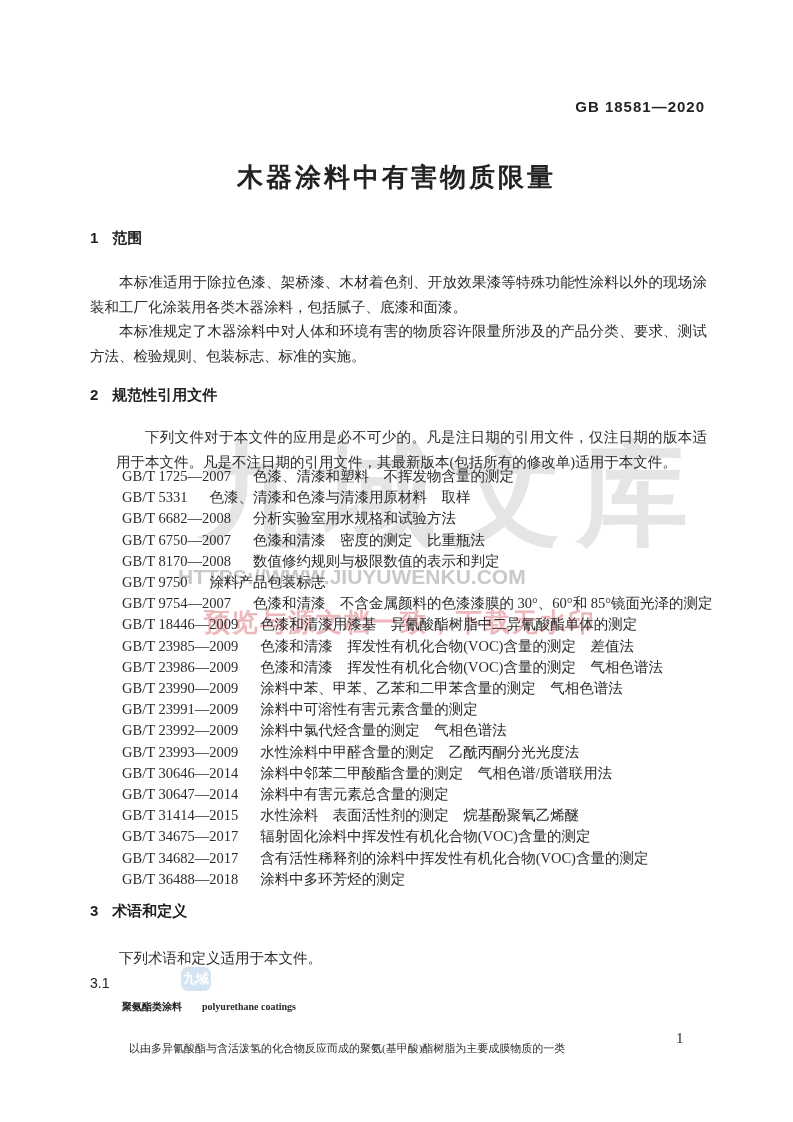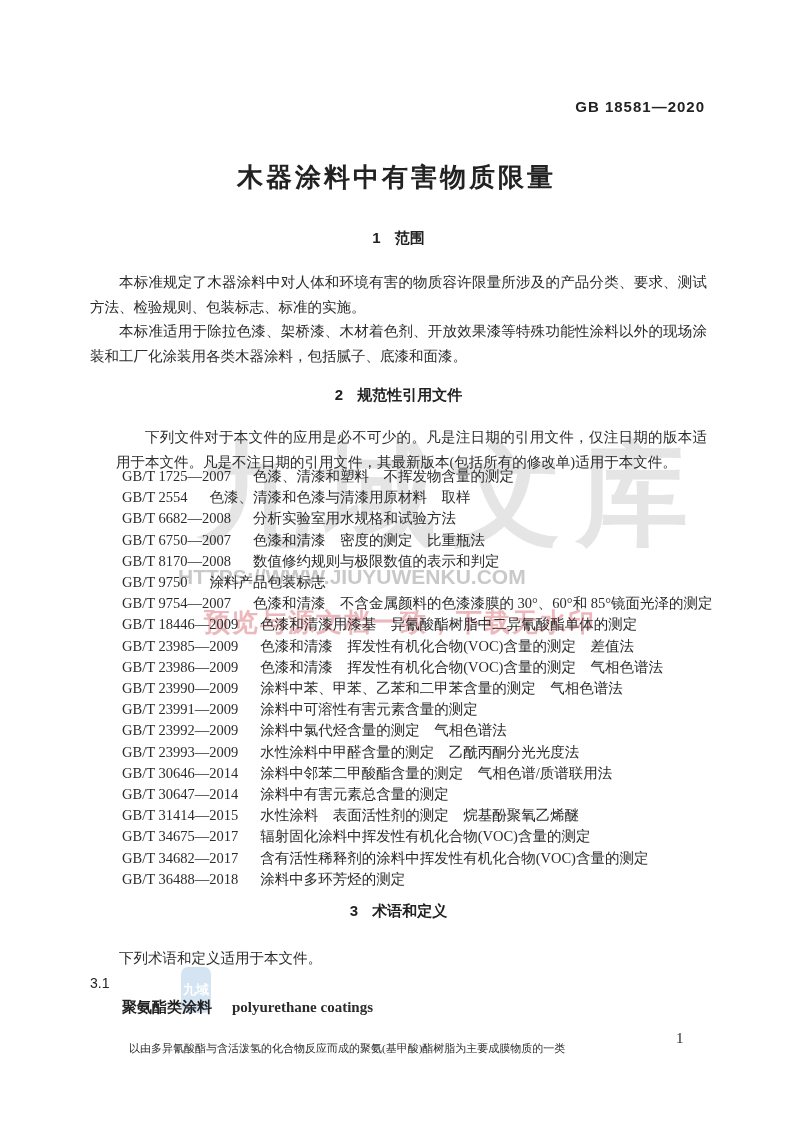--- a/index.html
+++ b/index.html
@@ -27,21 +27,21 @@
     color:var(--wm-url,#c9c9c9);white-space:nowrap;
   }
   .wm-notice{
     position:absolute;left:204px;top:609px;
     font-family:"Liberation Sans","DejaVu Sans",sans-serif;
     font-weight:bold;font-size:26px;line-height:1;
     letter-spacing:2px;color:var(--wm-pink,#edb8bc);white-space:nowrap;
   }
   .wm-logo{
     position:absolute;left:181px;top:967px;
-    width:30px;height:46px;border-radius:7px;
+    width:30px;height:24px;border-radius:7px;
     background:var(--wm-blue,#cde0f2);opacity:.85;
     color:#ffffff;font:bold 13px "Liberation Sans",sans-serif;
     display:flex;align-items:center;justify-content:center;
   }
   
   .content{position:absolute;inset:0;z-index:2;}
   .doc-number{
     position:absolute;top:98px;right:88px;
     font-family:"Liberation Sans","DejaVu Sans",sans-serif;
     font-weight:bold;font-size:15px;letter-spacing:1px;color:#222;
@@ -51,21 +51,21 @@
     text-align:center;
     font-family:"Liberation Sans","DejaVu Sans",sans-serif;
     font-weight:bold;font-size:26px;letter-spacing:3px;color:#222;
   }
   .sec{position:absolute;left:90px;width:617px;}
   .sec1{top:228px;}
   .sec2{top:385px;}
   .sec3{top:901px;}
   .sec-heading{
     font-family:"Liberation Sans","DejaVu Sans",sans-serif;
-    font-weight:bold;font-size:15px;line-height:20px;color:#222;text-align:center;
+    font-weight:bold;font-size:15px;line-height:20px;color:#222;
   }
   .sec-num{margin-right:14px;}
   .body-para{
     margin:0;font-size:14.5px;line-height:24.5px;
     text-indent:2em;text-align:justify;
   }
   .sec1 .body-para:first-of-type{margin-top:22px;}
   .sec2 .body-para{margin-top:20px;margin-left:26px;}
   .ref-list{margin-top:-8px;}
   .ref-item{
@@ -73,21 +73,21 @@
     white-space:nowrap;
   }
   .ref-code{margin-right:22px;}
   .sec3 .body-para{margin-top:25px;}
   .term-entry{margin-top:0;}
   .term-num{
     font-family:"Liberation Sans","DejaVu Sans",sans-serif;
     font-size:14px;line-height:24px;color:#222;
   }
   .term-line{
-    padding-left:32px;line-height:24px;font-size:15px;
+    padding-left:32px;line-height:24px;font-size:10px;
   }
   .term-cn{
     font-family:"Liberation Sans","DejaVu Sans",sans-serif;
     font-weight:bold;color:#222;
   }
   .term-en{font-weight:bold;margin-left:20px;}
   .term-def{
     margin:17px;font-size:11px;line-height:24px;
     text-indent:2em;white-space:nowrap;
   }
@@ -111,37 +111,37 @@
   <div class="content">
 
     <div class="doc-number">GB 18581—2020</div>
 
     <h1 class="doc-title">木器涂料中有害物质限量</h1>
 
     <section class="sec sec1">
       <div class="sec-heading">
         <span class="sec-num">1</span><span>范围</span>
       </div>
+      <p class="body-para">本标准适用于除拉色漆、架桥漆、木材着色剂、开放效果漆等特殊功能性涂料以外的现场涂装和工厂化涂装用各类木器涂料，包括腻子、底漆和面漆。</p>
       <p class="body-para">本标准规定了木器涂料中对人体和环境有害的物质容许限量所涉及的产品分类、要求、测试方法、检验规则、包装标志、标准的实施。</p>
-      <p class="body-para">本标准适用于除拉色漆、架桥漆、木材着色剂、开放效果漆等特殊功能性涂料以外的现场涂装和工厂化涂装用各类木器涂料，包括腻子、底漆和面漆。</p>
     </section>
 
     <section class="sec sec2">
       <div class="sec-heading">
         <span class="sec-num">2</span><span>规范性引用文件</span>
       </div>
       <p class="body-para">下列文件对于本文件的应用是必不可少的。凡是注日期的引用文件，仅注日期的版本适用于本文件。凡是不注日期的引用文件，其最新版本(包括所有的修改单)适用于本文件。</p>
       <div class="ref-list">
 
           <div class="ref-item">
             <span class="ref-code">GB/T 1725—2007</span><span class="ref-title">色漆、清漆和塑料　不挥发物含量的测定</span>
           </div>
 
           <div class="ref-item">
-            <span class="ref-code">GB/T 2554</span><span class="ref-title">色漆、清漆和色漆与清漆用原材料　取样</span>
+            <span class="ref-code">GB/T 5331</span><span class="ref-title">色漆、清漆和色漆与清漆用原材料　取样</span>
           </div>
 
           <div class="ref-item">
             <span class="ref-code">GB/T 6682—2008</span><span class="ref-title">分析实验室用水规格和试验方法</span>
           </div>
 
           <div class="ref-item">
             <span class="ref-code">GB/T 6750—2007</span><span class="ref-title">色漆和清漆　密度的测定　比重瓶法</span>
           </div>
 

